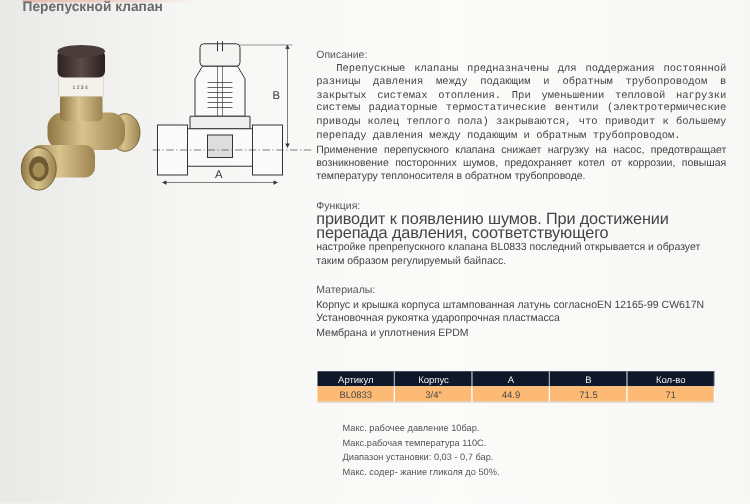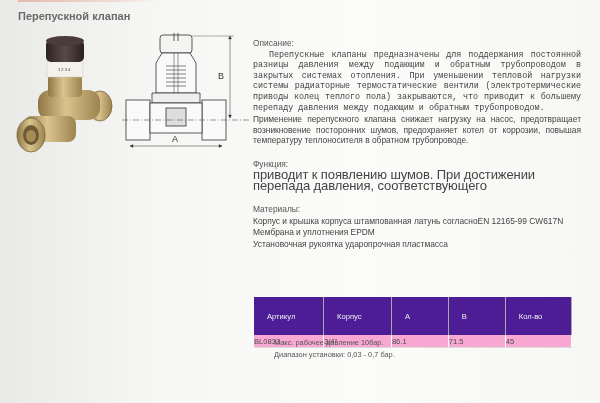--- a/index.html
+++ b/index.html
@@ -8,21 +8,21 @@
       background: linear-gradient(90deg, #e9e9e7 0%, #f6f6f4 25%, #fbfbfa 60%, #f7f7f5 100%);
       font-family: "Liberation Sans", sans-serif;
       color: #3a3a3a;
       position: relative;
     }
     .top-bar {
       position: absolute; left: 18px; top: 0; width: 140px; height: 2px;
       background: linear-gradient(90deg, #e3b9ad, #f1dcd5 70%, rgba(255,255,255,0));
     }
     .page-title {
-      position: absolute; left: 18px; top: 10px;
+      position: absolute; left: 18px; top: 0;
       font-size: 11px; font-weight: bold; color: #6a6a6a;
     }
     .photo {
       position: absolute; left: 0; top: 28px; width: 130px; height: 200px;
     }
     .drawing {
       position: absolute; left: 122px; top: 28px; width: 128px; height: 128px;
     }
     .content {
       position: absolute; left: 252px; top: 37px; width: 330px;
@@ -32,27 +32,27 @@
     .sec-title { color: #555; }
     .indent { text-indent: 16px; text-align: justify; font-family: Liberation Mono, monospace; }
     .justify { text-align: justify; }
     .gap { height: 10.6px; }
     .small { font-size: 13px; letter-spacing: -0.1px; }
     table.spec {
       position: absolute; left: 254px; top: 297px; width: 318px;
       border-collapse: collapse; font-size: 7.6px;
     }
     table.spec th {
-      background: #4c1d95; color: #f2f2f2; font-weight: normal;
-      height: 12px; padding: 13px; text-align: left;
+      background: #0f172a; color: #f2f2f2; font-weight: normal;
+      height: 12px; padding: 0; text-align: center;
       border-right: 1px solid #a8a8a8;
     }
     table.spec td {
-      background: #f9a8d4; color: #4a4a4a; height: 12px; padding: 0;
-      text-align: left; border-right: 1px solid #fff;
+      background: #fdba74; color: #4a4a4a; height: 12px; padding: 0;
+      text-align: center; border-right: 1px solid #fff;
       border-bottom: 1px solid #dcdcdc;
     }
     .specs-list {
       position: absolute; left: 252px; top: 337px;
       font-size: 7.4px; line-height: 11.6px; color: #555;
     }
     .specs-list div { margin: 0; padding-left: 22px; }
   </style>
 </head>
 <body>
@@ -126,44 +126,47 @@
   <span style="position:absolute;left:96px;top:43px;font-size:9px;color:#333;">B</span>
 </div>
 
 <div class="content">
   <p class="sec-title">Описание:</p>
   <p class="indent">Перепускные клапаны предназначены для поддержания постоянной разницы давления между подающим и обратным трубопроводом в закрытых системах отопления. При уменьшении тепловой нагрузки системы радиаторные термостатические вентили (электротермические приводы колец теплого пола) закрываются, что приводит к большему перепаду давления между подающим и обратным трубопроводом.</p>
   <p class="justify">Применение перепускного клапана снижает нагрузку на насос, предотвращает возникновение посторонних шумов, предохраняет котел от коррозии, повышая температуру теплоносителя в обратном трубопроводе.</p>
   <div class="gap"></div>
   <p class="sec-title">Функция:</p>
   <p class="small">приводит к появлению шумов. При достижении перепада давления, соответствующего</p>
+  <p>настройке препрепускного клапана BL0833 последний открывается и образует таким образом регулируемый байпасс.</p>
   <div class="gap"></div>
   <p class="sec-title">Материалы:</p>
   <p>Корпус и крышка корпуса штампованная латунь согласноEN 12165-99 CW617N</p>
+  <p>Установочная рукоятка ударопрочная пластмасса</p>
   <p>Мембрана и уплотнения EPDM</p>
-  <p>Установочная рукоятка ударопрочная пластмасса</p>
 </div>
 
 <table class="spec">
   <thead>
     <tr>
       <th style="width:62px">Артикул</th>
       <th style="width:62px">Корпус</th>
       <th style="width:62px">A</th>
       <th style="width:62px">B</th>
       <th style="width:70px">Кол-во</th>
     </tr>
   </thead>
   <tbody>
     <tr>
       <td>BL0833</td>
       <td>3/4"</td>
-      <td>86.1</td>
+      <td>44.9</td>
       <td>71.5</td>
-      <td>45</td>
+      <td>71</td>
     </tr>
   </tbody>
 </table>
 
 <div class="specs-list">
   <div>Макс. рабочее давление 10бар.</div>
+  <div>Макс.рабочая температура 110С.</div>
   <div>Диапазон установки: 0,03 - 0,7 бар.</div>
+  <div>Макс. содер- жание гликоля до 50%.</div>
 </div>
 
 </body></html>

